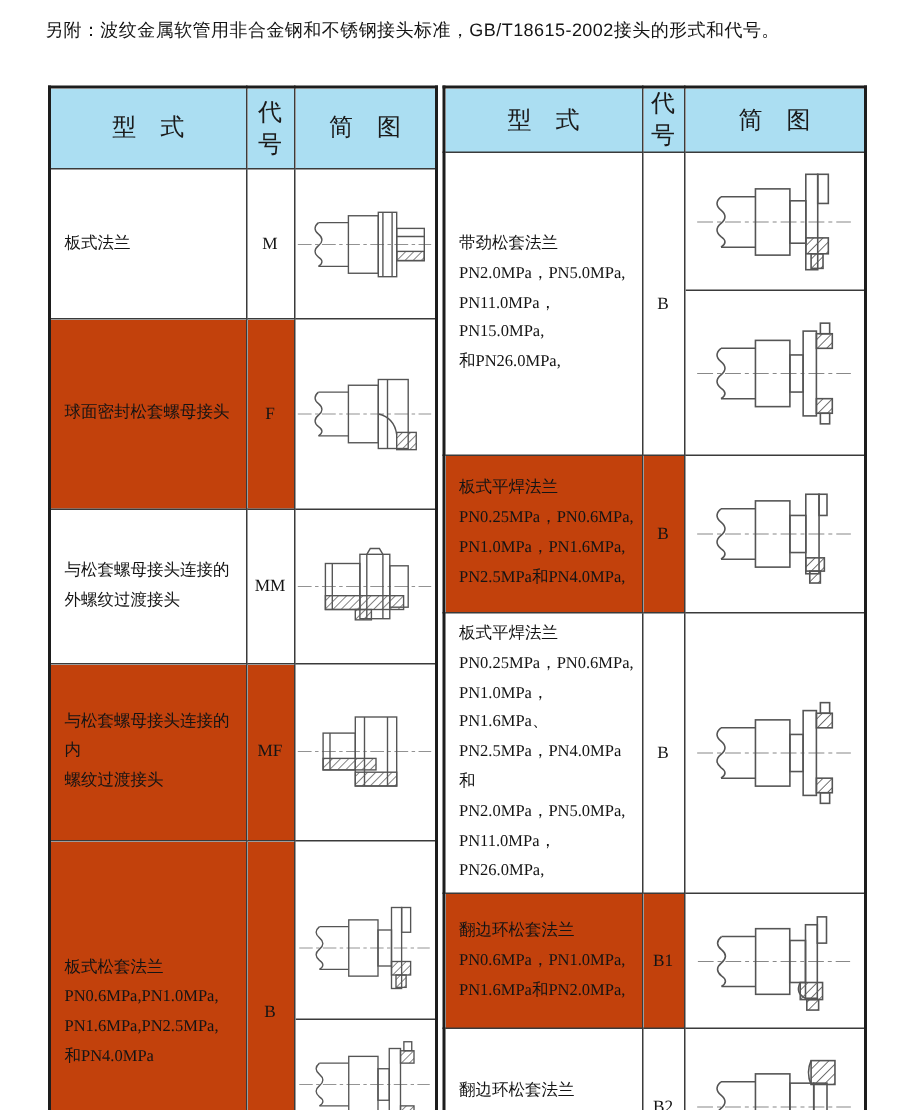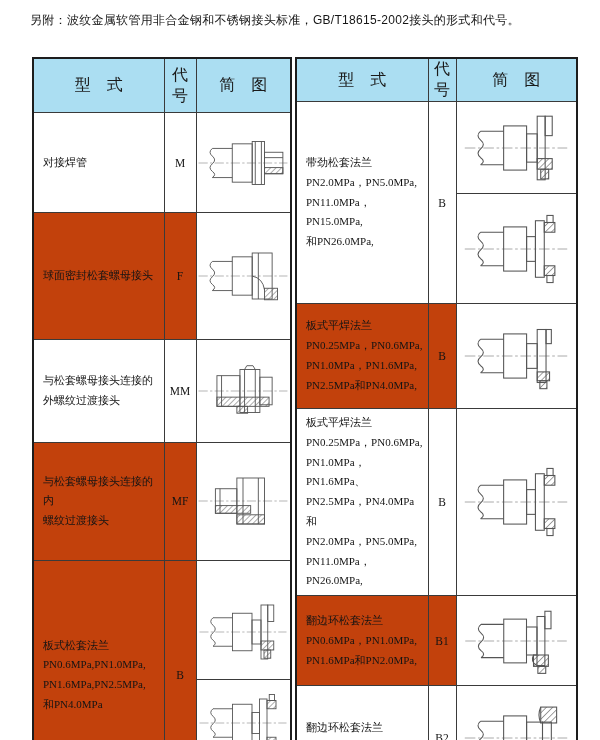--- a/index.html
+++ b/index.html
@@ -198,21 +198,21 @@
           <col style="width:32px">
           <col style="width:95px">
         </colgroup>
       <tbody>
           <tr>
         <th>型　式</th>
         <th>代号</th>
         <th>简　图</th>
       </tr>
       <tr style="height:79px;">
-        <td class="type-cell">对接焊管</td>
+        <td class="type-cell">板式法兰</td>
         <td class="code-cell">M</td>
         <td class="diag-cell">
           <svg class="diag" width="92" height="62" viewBox="0 0 120 80">
                 <use href="#sym-m"></use>
               </svg>
         </td>
       </tr>
       <tr class="hl" style="height:100px;">
         <td class="type-cell">球面密封松套螺母接头</td>
         <td class="code-cell">F</td>

